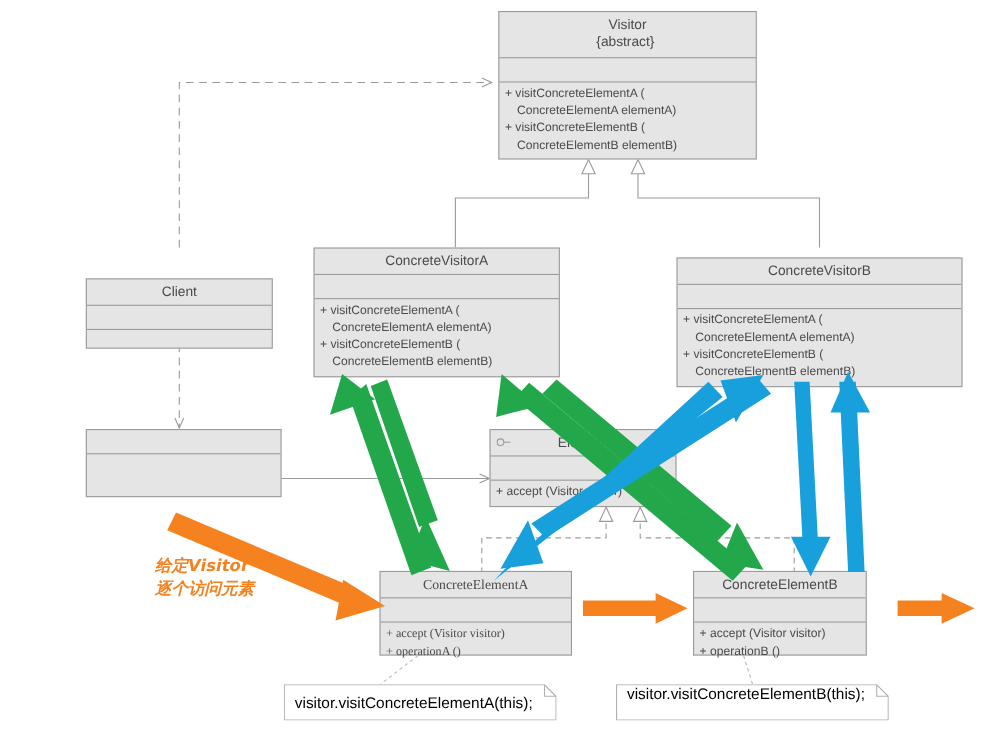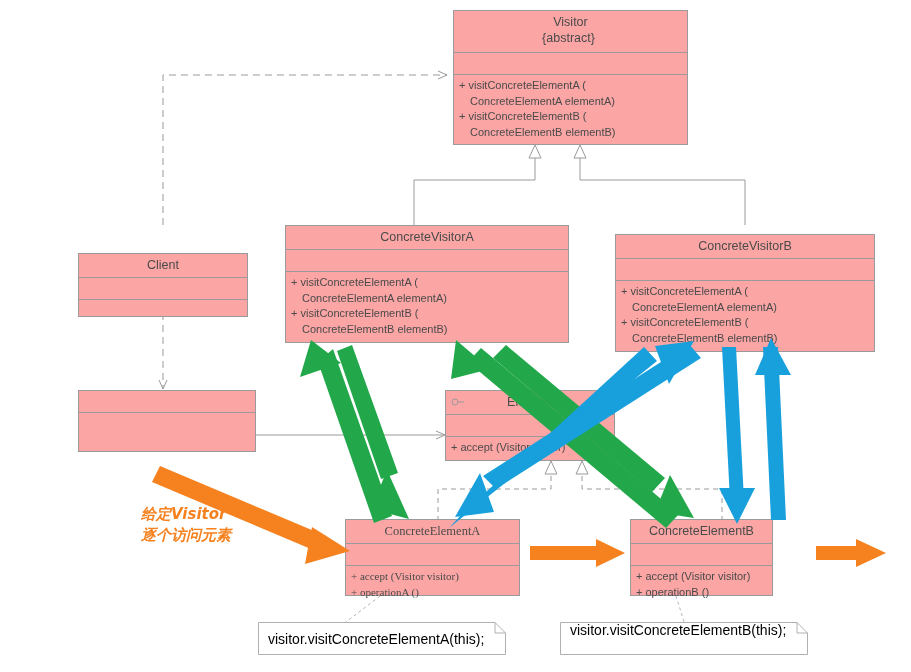--- a/index.html
+++ b/index.html
@@ -8,21 +8,21 @@
     font-family:"Liberation Sans","DejaVu Sans",sans-serif;
     color:#4a4a4a;
   }
   #canvas{position:absolute;inset:0;width:911px;height:672px;}
   #svg-layer{position:absolute;left:0;top:0;width:911px;height:672px;}
   #svg-arrows{position:absolute;left:0;top:0;width:911px;height:672px;}
 
   
   .uml-box{
     position:absolute;box-sizing:border-box;
-    border:1px solid #9a9a9a;background:#fca5a5;
+    border:1px solid #9a9a9a;background:#e5e5e5;
   }
   .uml-title{
     box-sizing:border-box;position:relative;
     text-align:center;font-size:12.5px;color:#4a4a4a;
     padding:4px 6px 4px 6px;line-height:15px;
     border-bottom:1px solid #9a9a9a;
   }
   .uml-stereo{
     display:block;text-align:center;font-size:12.5px;
     color:#4a4a4a;line-height:16px;padding-right:4px;
@@ -132,21 +132,21 @@
   </div>
 
   <div class="uml-box" style="left:78px;top:225px;width:170px;height:64px;margin-top:28px;">
     <div class="uml-title" style="height:24px;">
       <span>Client</span>
     </div>
     <div class="uml-attrs" style="height:19px;"></div>
     <div class="uml-ops nopad"></div>
   </div>
 
-  <div class="uml-box" style="left:285px;top:225px;width:284px;height:118px;">
+  <div class="uml-box" style="left:285px;top:225px;width:224px;height:118px;">
     <div class="uml-title" style="height:24px;">
       <span>ConcreteVisitorA</span>
     </div>
     <div class="uml-attrs" style="height:21px;"></div>
     <div class="uml-ops">
       <div class="op-line">+ visitConcreteElementA (</div>
       <div class="op-cont">ConcreteElementA elementA)</div>
       <div class="op-line">+ visitConcreteElementB (</div>
       <div class="op-cont">ConcreteElementB elementB)</div>
     </div>
@@ -188,21 +188,21 @@
     <div class="uml-title" style="height:24px;">
       <span>ConcreteElementA</span>
     </div>
     <div class="uml-attrs" style="height:17px;"></div>
     <div class="uml-ops">
       <div class="op-line">+ accept (Visitor visitor)</div>
       <div class="op-line">+ operationA ()</div>
     </div>
   </div>
 
-  <div class="uml-box" style="left:630px;top:519px;width:143px;height:77px;">
+  <div class="uml-box" style="left:630px;top:519px;width:158px;height:77px;">
     <div class="uml-title" style="height:24px;">
       <span>ConcreteElementB</span>
     </div>
     <div class="uml-attrs" style="height:17px;"></div>
     <div class="uml-ops">
       <div class="op-line">+ accept (Visitor visitor)</div>
       <div class="op-line">+ operationB ()</div>
     </div>
   </div>
 

